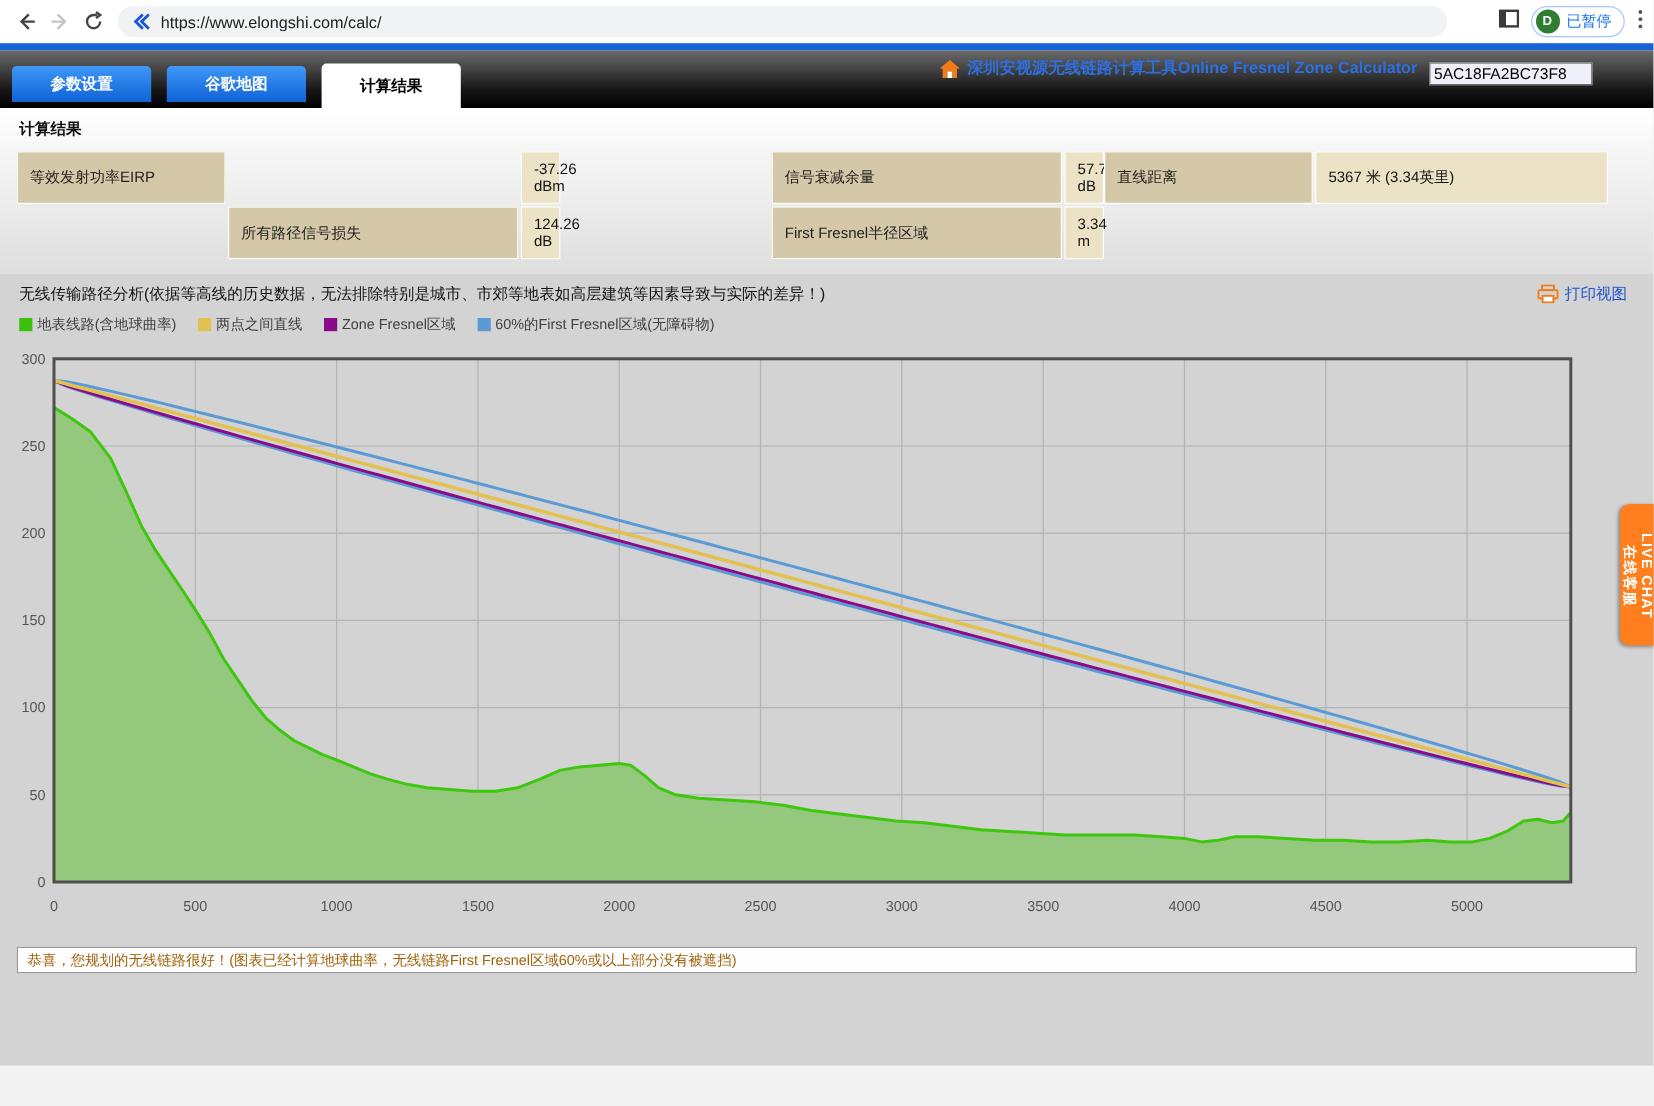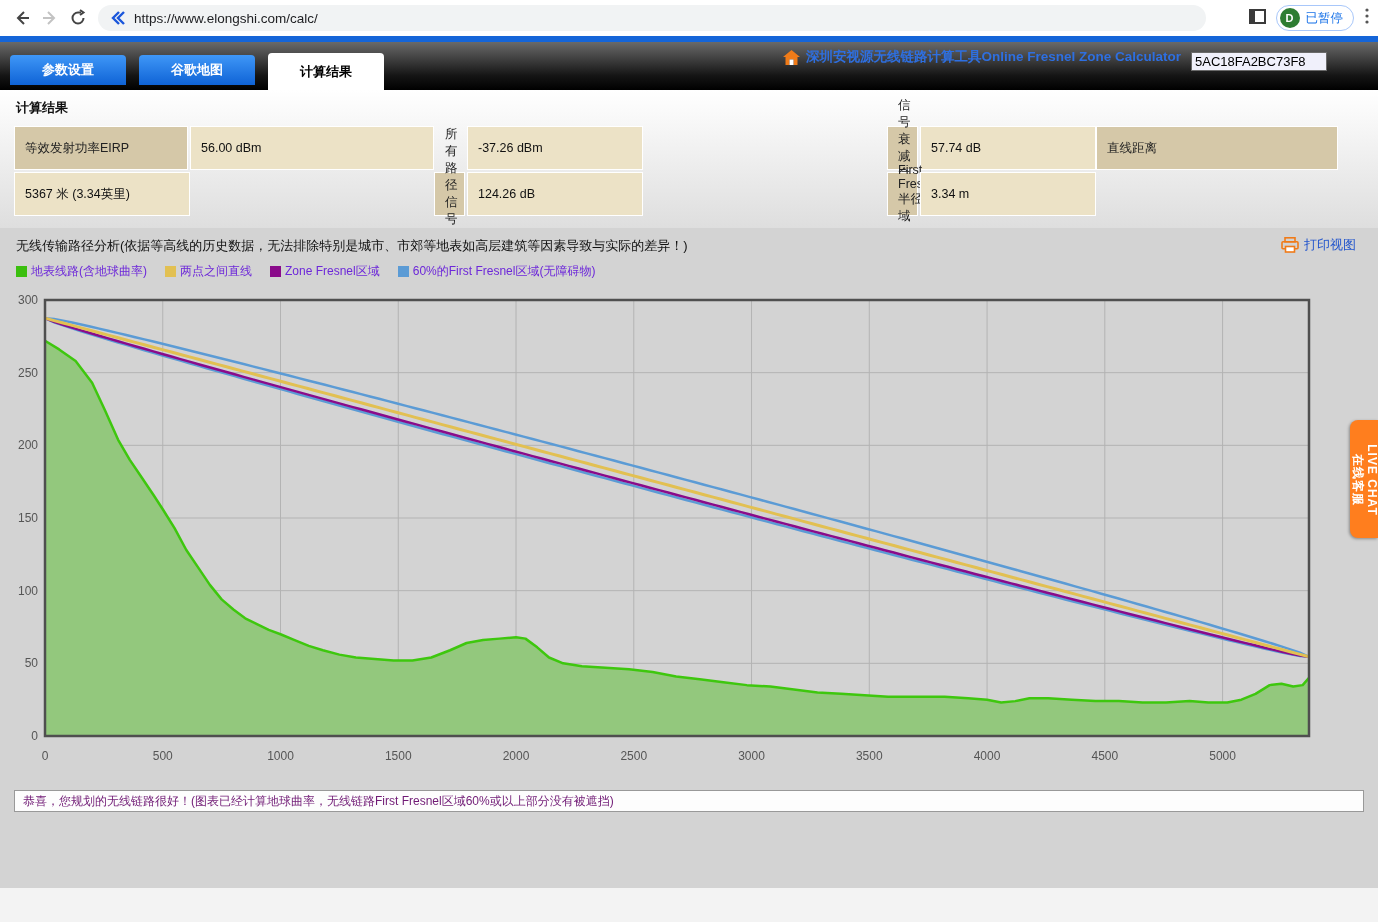--- a/index.html
+++ b/index.html
@@ -37,24 +37,24 @@
 
   
   .chart-section { height:660px; background:#d3d3d3; position:relative; }
   .analysis-title-row { padding:8px 16px 2px 16px; }
   .analysis-title { font-size:13px; font-weight:normal; color:#111; }
   .print-link { position:absolute; right:22px; top:8px; display:flex; align-items:center; gap:5px; cursor:pointer; }
   .print-link span { color:#2255cc; font-size:13px; }
   .legend-row { display:flex; align-items:center; gap:18px; padding:6px 0 2px 16px; }
   .legend-item { display:flex; align-items:center; gap:4px; }
   .swatch { width:11px; height:11px; display:inline-block; }
-  .legend-item span.lbl { font-size:12px; color:#6d28d9; }
+  .legend-item span.lbl { font-size:12px; color:#404040; }
   svg.chart { display:block; }
   svg.chart text.tick { font-size:12px; fill:#555; font-family:"Liberation Sans",sans-serif; }
-  .message-box { margin:8px 14px 0 14px; background:#fdfdfd; border:1px solid #999; height:22px; display:flex; align-items:center; padding-left:8px; font-size:12px; color:#701a75; }
+  .message-box { margin:8px 14px 0 14px; background:#fdfdfd; border:1px solid #999; height:22px; display:flex; align-items:center; padding-left:8px; font-size:12px; color:#a16207; }
 
   .page-footer { height:34px; background:#f3f3f3; }
 
   
   .live-chat { position:fixed; right:0; top:420px; width:28px; height:118px; border-radius:8px 0 0 8px; box-shadow:-1px 1px 3px rgba(0,0,0,.35); cursor:pointer; }
   .live-chat-inner { position:absolute; left:-41px; top:45px; width:110px; height:30px; transform:rotate(90deg); text-align:center; color:#fff; font-weight:bold; font-size:12px; line-height:14px; letter-spacing:1px; white-space:nowrap; }
 </style>
 </head>
 <body>
 
@@ -121,21 +121,20 @@
       </svg>
     <span>深圳安视源无线链路计算工具Online Fresnel Zone Calculator</span>
   </div>
   <input class="serial-input" value="5AC18FA2BC73F8" style="">
 </div>
 
 <div class="results-section">
   <div class="results-heading">计算结果</div>
   <div class="results-table">
     <div class="cell label">等效发射功率EIRP</div>
-    <div class="cell value">56.00 dBm</div>
     <div class="gap-col"></div>
     <div class="cell value">-37.26 dBm</div>
     <div class="gap-col"></div>
     <div class="cell label">信号衰减余量</div>
     <div class="cell value">57.74 dB</div>
 
     <div class="cell label">直线距离</div>
     <div class="cell value">5367 米 (3.34英里)</div>
     <div class="gap-col"></div>
     <div class="cell label">所有路径信号损失</div>

